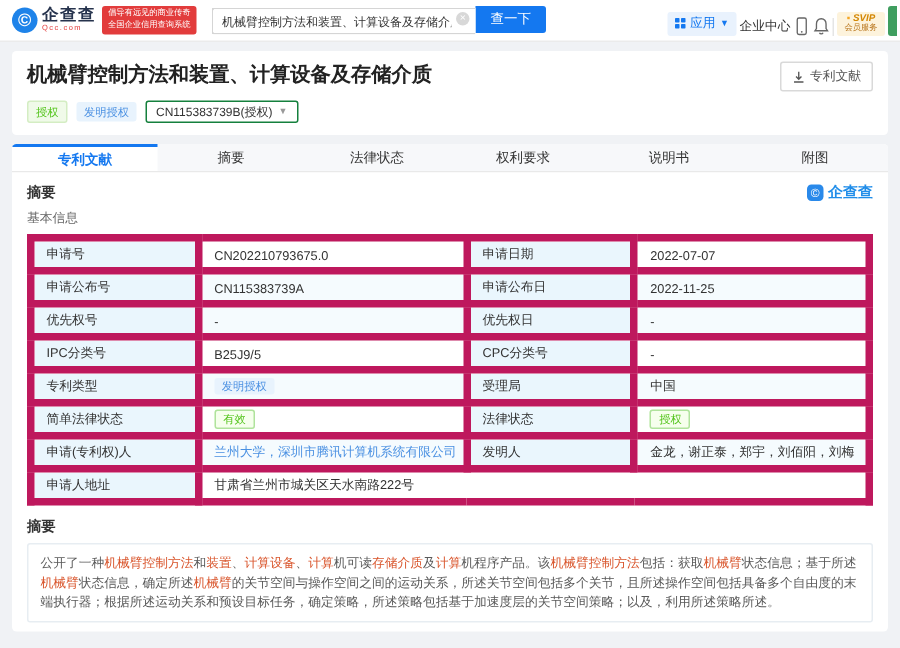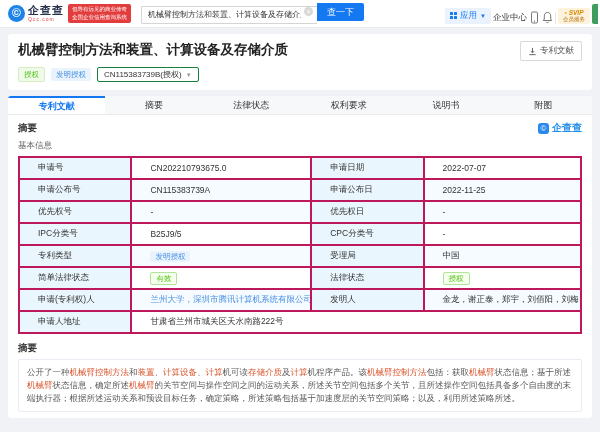--- a/index.html
+++ b/index.html
@@ -55,21 +55,21 @@
 
   .sec-head { display:flex; align-items:center; justify-content:space-between; margin:6px 10px 0; }
   .sec-title { font-size:9.5px; font-weight:bold; color:#333; }
   .wm { display:flex; align-items:center; gap:3px; opacity:0.95; }
   .wm-badge { width:11px; height:11px; border-radius:3px; background:#1e83e9; color:#fff; font-size:8px; line-height:11px; text-align:center; }
   .wm-txt { font-size:10px; font-weight:bold; color:#1587e8; }
 
   .basic-label { margin:5px 10px 4px; font-size:8.5px; color:#666; }
 
   table.info { width:564px; margin:0 10px; border-collapse:collapse; table-layout:fixed; }
-  table.info td { border:2px solid #be185d; height:22px; font-size:8.5px; padding:0 18px; color:#333; overflow:hidden; white-space:nowrap; }
+  table.info td { border:5px solid #be185d; height:22px; font-size:8.5px; padding:0 8px; color:#333; overflow:hidden; white-space:nowrap; }
   td.lbl { background:#eaf6fd; width:20%; }
   col.c-v1 { width:32%; } col.c-l2 { width:20%; } col.c-v2 { width:28%; }
   tr.even td.val { background:#f5fbfe; }
   tr.odd td.val { background:#fff; }
   .lnk { color:#4a90e2; cursor:pointer; }
   .tag-sm-blue { color:#4a90e2; background:#e8f3fd; font-size:7.5px; padding:1px 5px; border-radius:2px; }
   .tag-sm-green { color:#52c41a; background:#f6ffed; border:1px solid #b0e39c; font-size:7.5px; padding:1px 5px; border-radius:2px; }
 
   .abs-title { margin:8px 10px 4px; font-size:9.5px; font-weight:bold; color:#333; }
   .abs-box { margin:0 10px; border:1px solid #e7edf2; border-radius:2px; padding:6px 8px; font-size:8.5px; line-height:1.5; color:#595959; }

